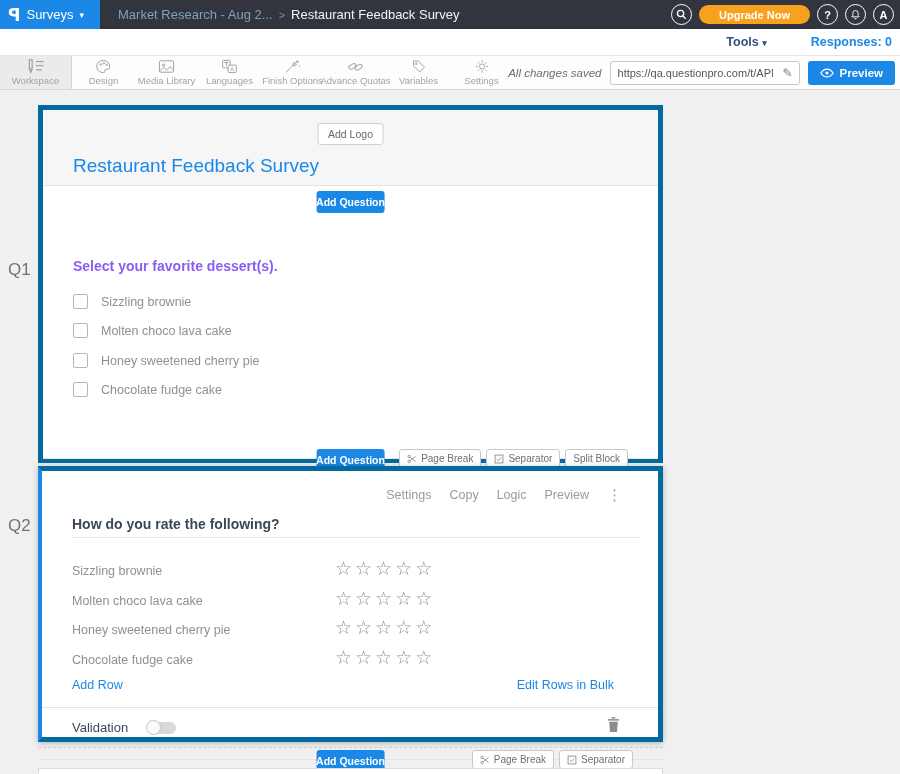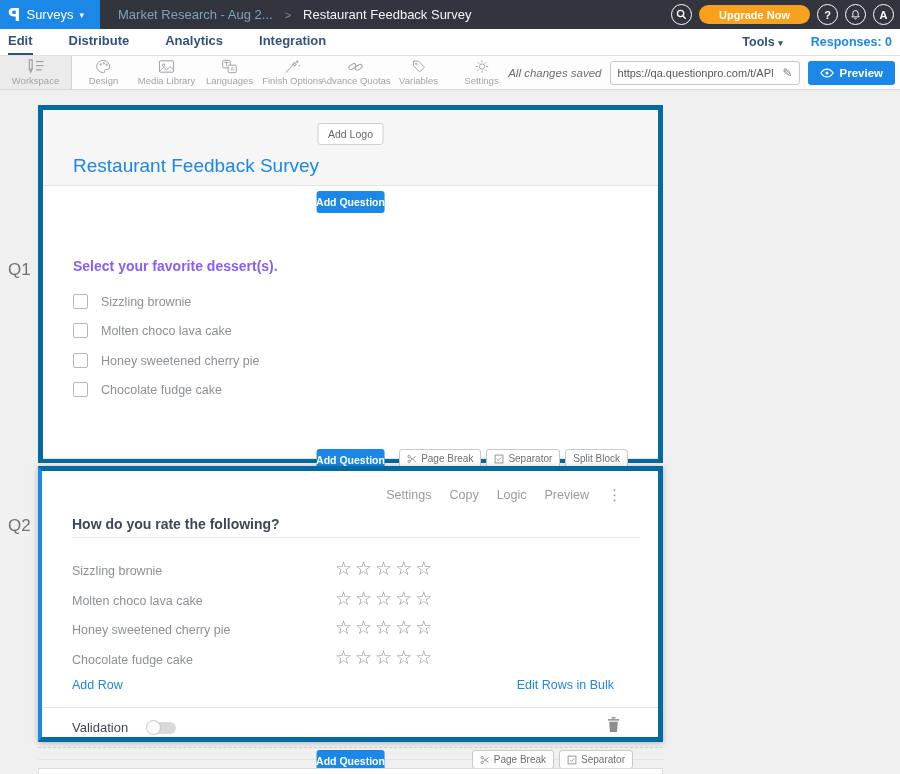--- a/index.html
+++ b/index.html
@@ -6,34 +6,34 @@
   html,body { width:900px; height:774px; }
   body { font-family:"Liberation Sans", sans-serif; background:#f0f0f1; overflow:hidden; }
   .app { position:relative; width:900px; height:774px; background:#f0f0f1; }
 
   
   .topbar { position:absolute; left:0; top:0; width:900px; height:29px; background:#33353e; display:flex; align-items:center; }
   .brand { width:100px; height:29px; background:#1b87e6; color:#fff; display:flex; align-items:center; padding:0 8px; gap:6px; cursor:pointer; }
   .logo { font-weight:bold; font-size:17px; transform:scaleX(-1); display:inline-block; font-family:"DejaVu Sans", sans-serif; }
   .brand-label { font-size:13px; }
   .brand .caret { font-size:9px; margin-top:1px; }
-  .crumbs { display:flex; align-items:center; gap:12px; margin-left:18px; font-size:13px; }
+  .crumbs { display:flex; align-items:center; gap:6px; margin-left:18px; font-size:13px; }
   .crumb-parent { color:#7fa0ba; cursor:pointer; }
   .crumb-sep { color:#8a8d94; font-size:11px; }
   .crumb-current { color:#f2f3f4; }
   .topbar-right { position:absolute; right:6px; top:0; height:29px; display:flex; align-items:center; gap:7px; }
   .circle-btn { width:21px; height:21px; border:1.5px solid #fff; border-radius:50%; color:#fff; display:flex; align-items:center; justify-content:center; font-size:11px; font-weight:bold; cursor:pointer; background:transparent; }
   .upgrade { background:#f7a11e; color:#fff; border:none; border-radius:10px; height:19px; padding:0 20px; font-size:11px; font-weight:bold; cursor:pointer; }
 
   
   .navrow { position:absolute; left:0; top:29px; width:900px; height:27px; background:#fff; border-bottom:1px solid #e3e3e3; display:flex; align-items:center; }
   .tabs { display:flex; gap:36px; margin-left:8px; }
   .tab { font-size:13px; color:#33517e; font-weight:bold; cursor:pointer; padding:4px 0 5px; }
   .tab.active { border-bottom:2px solid #33517e; }
-  .navrow-right { position:absolute; right:8px; display:flex; align-items:center; gap:28px; }
+  .navrow-right { position:absolute; right:8px; display:flex; align-items:center; gap:44px; }
   .tools { font-size:12.5px; color:#33517e; font-weight:bold; cursor:pointer; }
   .tools .caret { font-size:9px; }
   .responses { font-size:12.5px; color:#1b87e6; font-weight:bold; }
 
   
   .toolbar { position:absolute; left:0; top:56px; width:900px; height:34px; background:#fdfdfd; border-bottom:1px solid #d8d8d8; display:flex; align-items:stretch; }
   .tool { width:63px; display:flex; flex-direction:column; align-items:center; justify-content:center; gap:1px; cursor:pointer; }
   .tool.active { background:#ebebeb; border-right:1px solid #d2d2d2; width:72px; }
   .tool svg { stroke:#9aa0a6; fill:none; stroke-width:1.4; }
   .tool-label { font-size:9.5px; color:#a3a3a3; white-space:nowrap; }
@@ -117,26 +117,20 @@
         <svg width="11" height="11" viewBox="0 0 14 14">
             <path d="M7 2a3.4 3.4 0 0 0-3.4 3.4v2.8L2.4 10h9.2l-1.2-1.8V5.4A3.4 3.4 0 0 0 7 2z" stroke="#fff" fill="none" stroke-width="1.2"></path>
             <path d="M5.8 11.4a1.2 1.2 0 0 0 2.4 0" stroke="#fff" fill="none" stroke-width="1.2"></path>
           </svg>
       </span>
       <span class="circle-btn">A</span>
     </div>
   </div>
 
   <div class="navrow">
-    <div class="tabs">
-      <span class="tab active">Edit</span>
-      <span class="tab">Distribute</span>
-      <span class="tab">Analytics</span>
-      <span class="tab">Integration</span>
-    </div>
     <div class="navrow-right">
       <span class="tools"><span>Tools</span> <span class="caret">▾</span></span>
       <span class="responses">Responses: 0</span>
     </div>
   </div>
 
   <div class="toolbar">
     <div class="tool active">
       <svg width="20" height="15" viewBox="0 0 24 18">
           <rect x="4" y="1" width="3.4" height="11"></rect>

